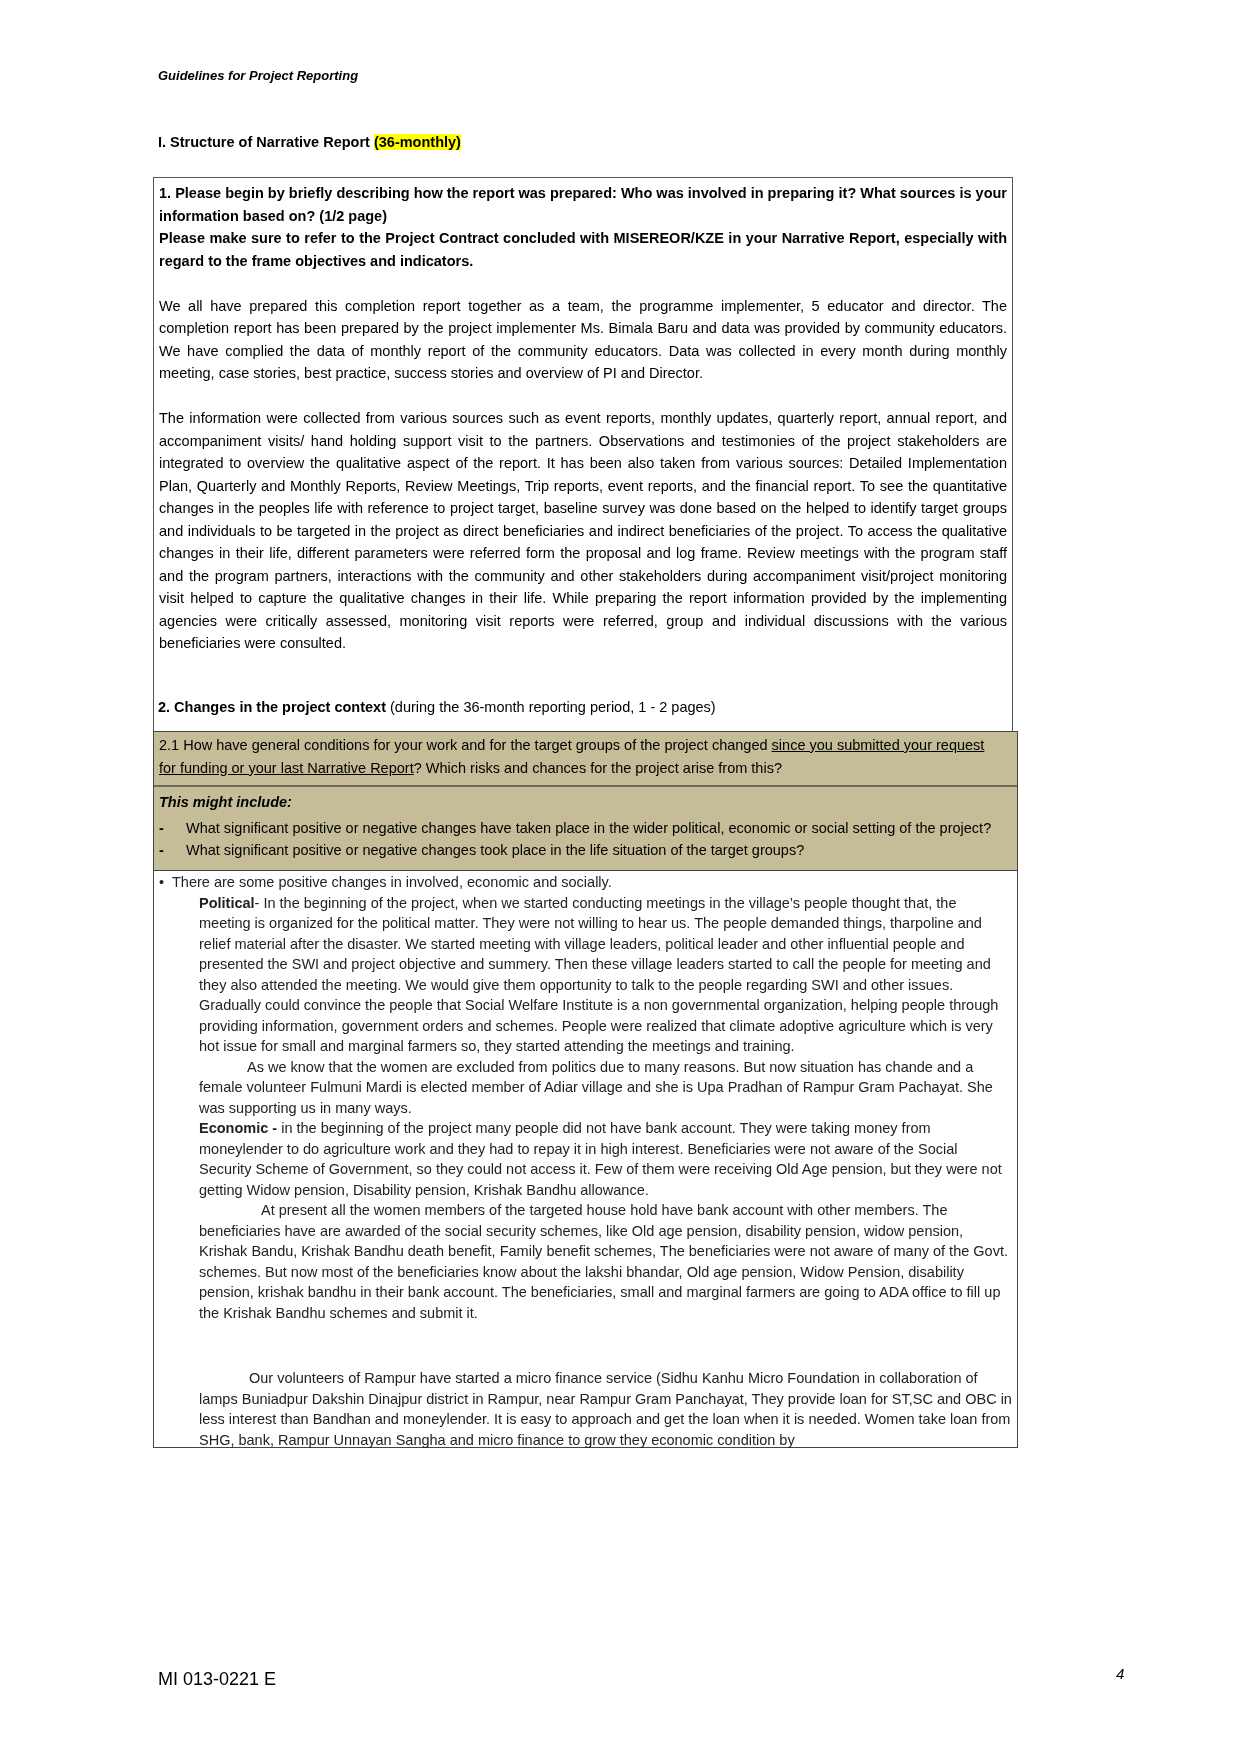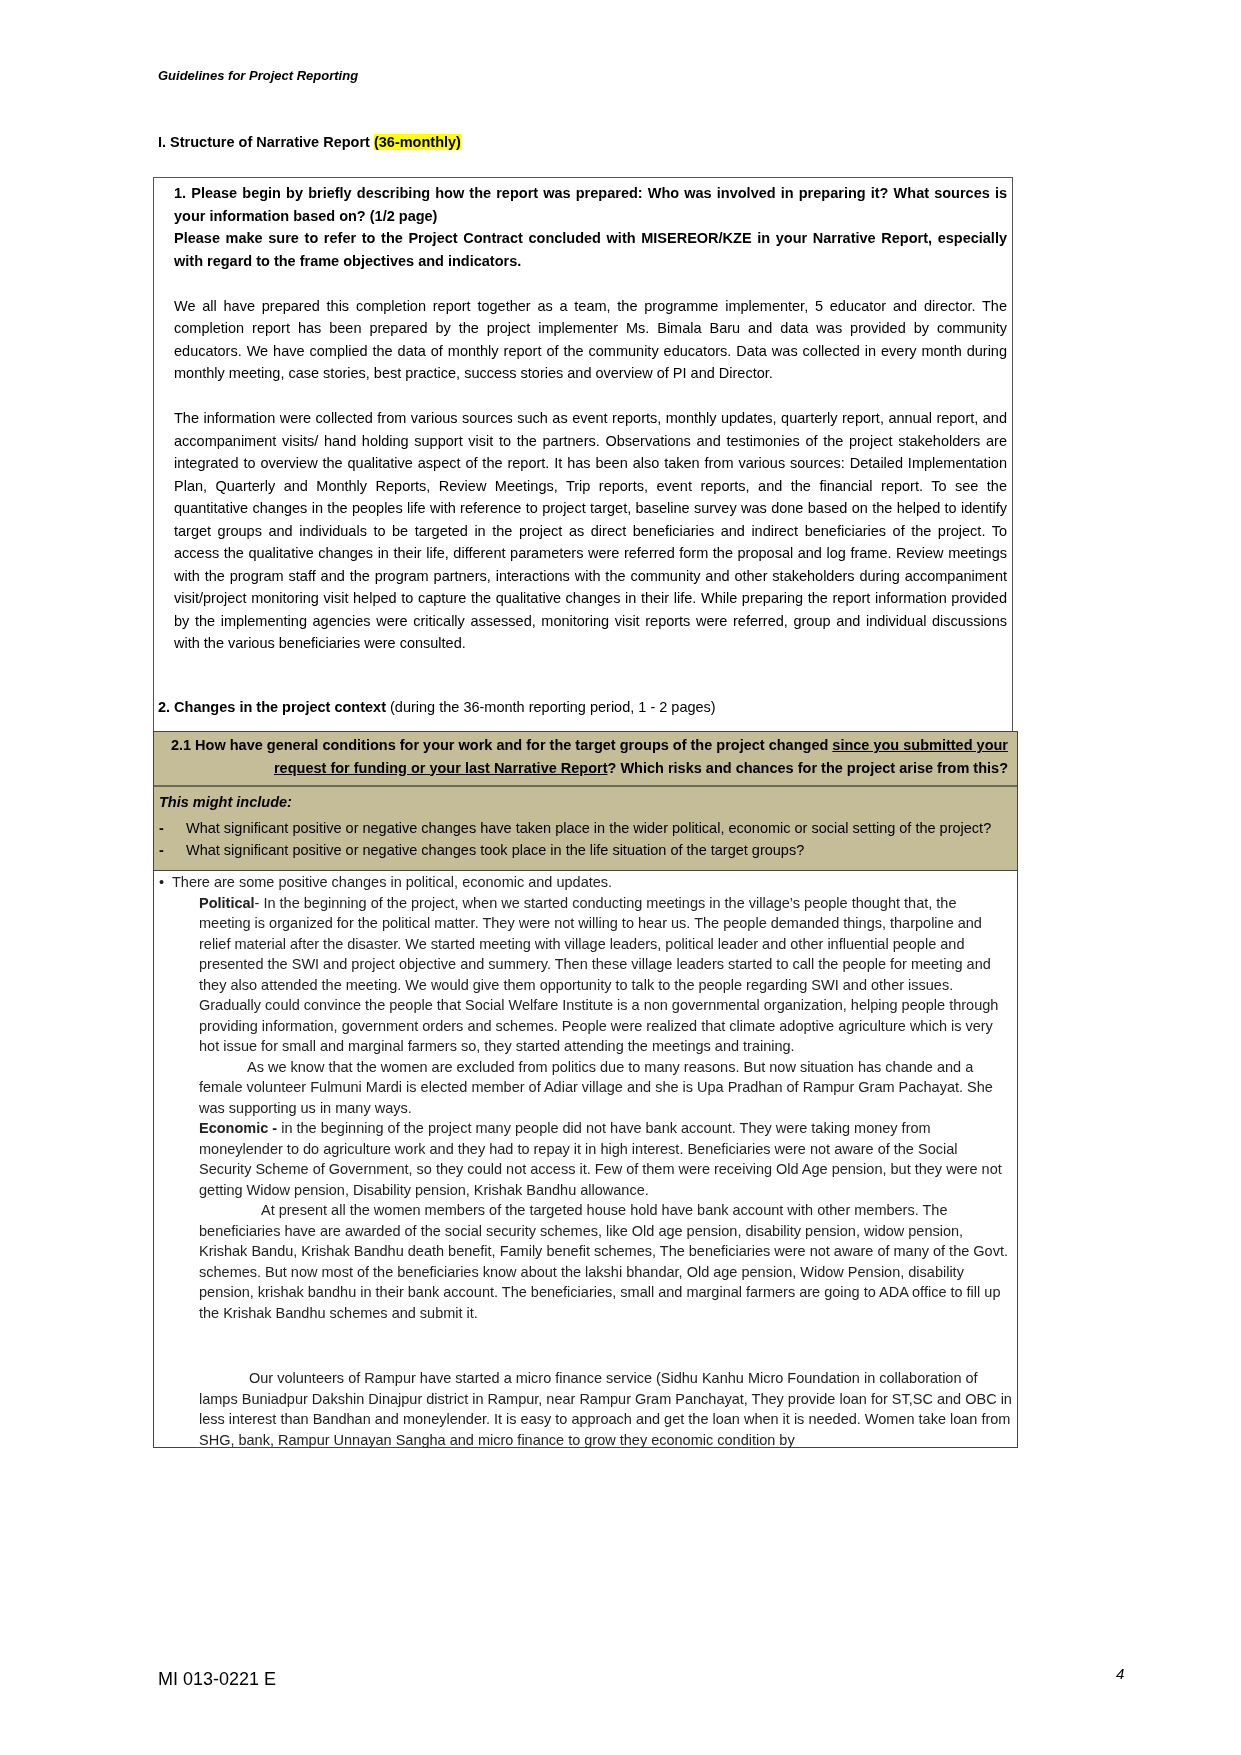--- a/index.html
+++ b/index.html
@@ -11,38 +11,38 @@
     position: absolute; left: 158px; top: 68px;
     font-size: 13px; font-weight: bold; font-style: italic;
   }
   .section-heading {
     position: absolute; left: 158px; top: 134px;
     font-size: 14.5px; font-weight: bold;
   }
   .hl { background: #ffff00; }
   .box1 {
     position: absolute; left: 153px; top: 177px; width: 860px; height: 643px;
-    border: 1px solid #555; box-sizing: border-box; padding: 4px 5px 0 20px;
+    border: 1px solid #555; box-sizing: border-box; padding: 4px 5px 0 5px;
     font-size: 14.5px; line-height: 22.5px;
   }
   .box1 .q { font-weight: bold; }
   .box1 p { margin: 0; text-align: justify; }
   .box1 .gap { height: 22.5px; }
   .section2-heading {
     position: absolute; left: 158px; top: 699px; font-size: 14.5px;
   }
   .section2-heading b { font-weight: bold; }
   .box2 {
     position: absolute; left: 153px; top: 731px; width: 865px; height: 717px;
     border: 1px solid #444; box-sizing: border-box;
   }
   .q21 {
     background: #c4bd97; border-bottom: 2px solid #6b6b5a;
-    padding: 2px 9px 3px 5px; font-size: 14.5px; font-weight: bold; line-height: 22.5px;
-    height: 55px; box-sizing: border-box; text-align: right;
+    padding: 2px 21px 3px 5px; font-size: 14.5px; font-weight: normal; line-height: 22.5px;
+    height: 55px; box-sizing: border-box;
   }
   .q21 u { text-decoration: underline; }
   .include {
     background: #c4bd97; border-bottom: 1px solid #444;
     padding: 4px 5px 2px 5px; font-size: 14.5px; line-height: 22.5px;
     height: 84px; box-sizing: border-box;
   }
   .include .lead { font-weight: bold; font-style: italic; margin-bottom: 3px; }
   .include .li { display: flex; }
   .include .dash { width: 27px; flex: none; font-weight: bold; }
@@ -96,21 +96,21 @@
       <span>What significant positive or negative changes have taken place in the wider political, economic or social setting of the project?</span>
     </div>
     <div class="li">
       <span class="dash">-</span>
       <span>What significant positive or negative changes took place in the life situation of the target groups?</span>
     </div>
   </div>
   <div class="answer">
     <div class="bullet-line">
       <span class="bullet">•</span>
-      <span>There are some positive changes in political, economic and updates.</span>
+      <span>There are some positive changes in involved, economic and socially.</span>
     </div>
     <div class="indent">
       <p><b>Political</b><span>- In the beginning of the project, when we started conducting meetings in the village’s people thought that, the meeting is organized for the political matter. They were not willing to hear us. The people demanded things, tharpoline and relief material after the disaster. We started meeting with village leaders, political leader and other influential people and presented the SWI and project objective and summery.   Then these village leaders started to call the people for meeting and they also attended the meeting. We would give them opportunity to talk to the people regarding SWI and other issues.  Gradually could convince the people that Social Welfare Institute is a non governmental organization, helping people through providing information, government orders and schemes. People were realized that climate adoptive agriculture which is very hot issue for small and marginal farmers so, they started attending the meetings and training.</span></p>
       <p class="ti1">As we know that the women are excluded from politics due to many reasons. But now situation has chande and a female volunteer Fulmuni Mardi is elected member of Adiar village and she is Upa Pradhan of Rampur Gram Pachayat. She was supporting us in many ways.</p>
       <p><b>Economic - </b><span>in the beginning of the project many people did not have bank account. They were taking money from moneylender to do agriculture work and they had to repay it in high interest. Beneficiaries were not aware of the Social Security Scheme of Government, so they could not access it. Few of them were receiving Old Age pension, but they were not getting Widow pension, Disability pension, Krishak Bandhu allowance.</span></p>
       <p class="ti2">At present all the women members of the targeted house hold have bank account with other members. The beneficiaries have  are awarded of the social security schemes, like Old age pension, disability pension, widow pension, Krishak Bandu, Krishak Bandhu death benefit, Family benefit schemes, The beneficiaries were not aware of many of the Govt. schemes. But now most of the beneficiaries know about the lakshi bhandar, Old age pension, Widow Pension, disability pension, krishak bandhu in their bank account.  The beneficiaries, small and marginal farmers are going to ADA office to fill up the Krishak Bandhu schemes and submit it.</p>
       <p class="ti3">Our volunteers of Rampur have started a micro finance service (Sidhu Kanhu Micro Foundation in collaboration of lamps Buniadpur Dakshin Dinajpur district in  Rampur, near Rampur Gram Panchayat, They provide loan for ST,SC and OBC in less interest than Bandhan and moneylender. It is easy to approach and get the loan when it is needed. Women take loan from SHG, bank, Rampur Unnayan Sangha and micro finance to grow they economic condition by</p>
     </div>
   </div>
 </div>

